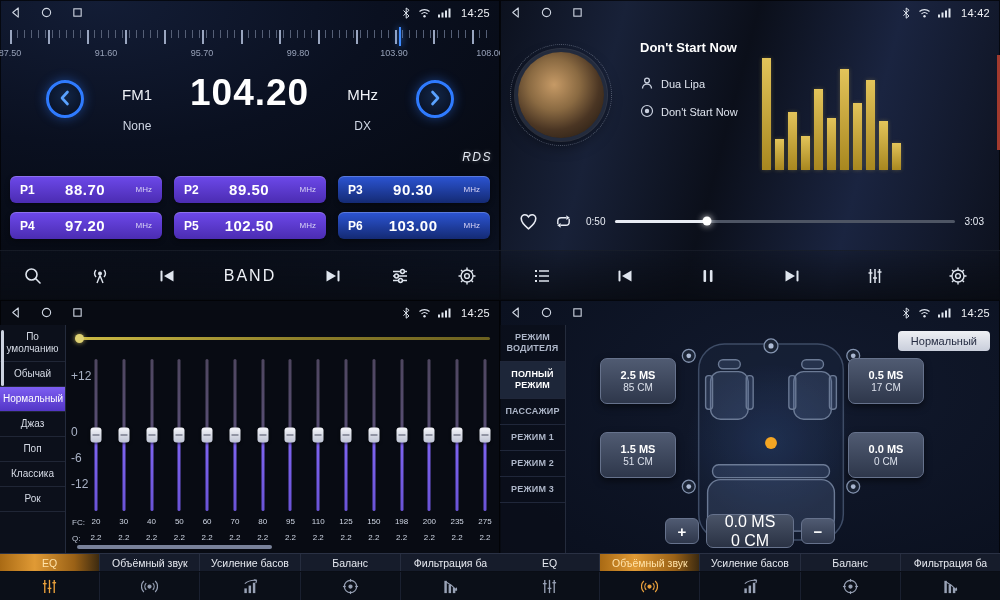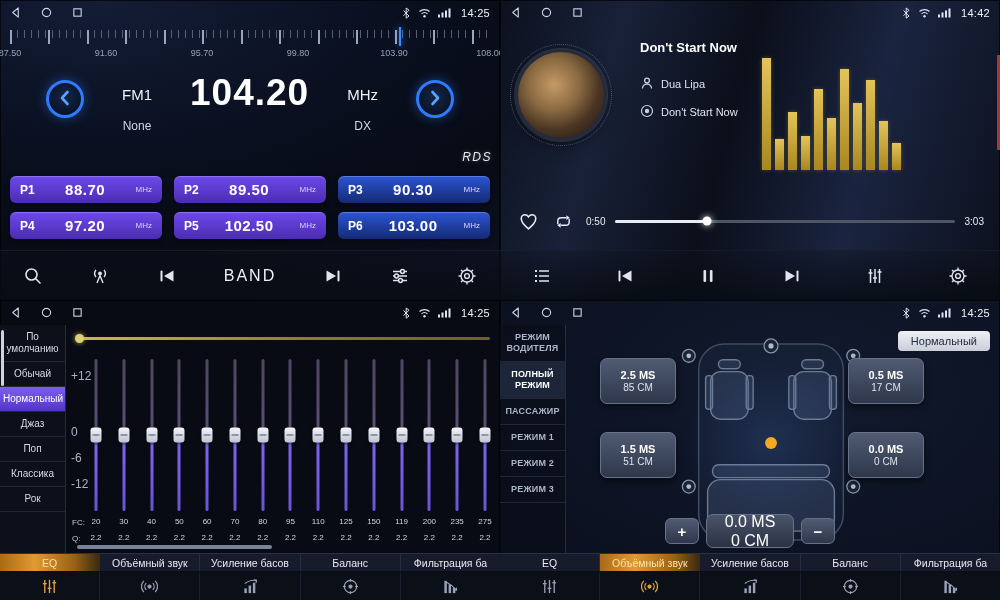--- a/index.html
+++ b/index.html
@@ -599,21 +599,21 @@
           <div class="fcq-cell">30</div>
           <div class="fcq-cell">40</div>
           <div class="fcq-cell">50</div>
           <div class="fcq-cell">60</div>
           <div class="fcq-cell">70</div>
           <div class="fcq-cell">80</div>
           <div class="fcq-cell">95</div>
           <div class="fcq-cell">110</div>
           <div class="fcq-cell">125</div>
           <div class="fcq-cell">150</div>
-          <div class="fcq-cell">119</div>
+          <div class="fcq-cell">198</div>
           <div class="fcq-cell">200</div>
           <div class="fcq-cell">235</div>
           <div class="fcq-cell">275</div>
         </div>
       <span class="fcq-label q-lab">Q:</span>
       <div class="q-row">
           <div class="fcq-cell">2.2</div>
           <div class="fcq-cell">2.2</div>
           <div class="fcq-cell">2.2</div>
           <div class="fcq-cell">2.2</div>

